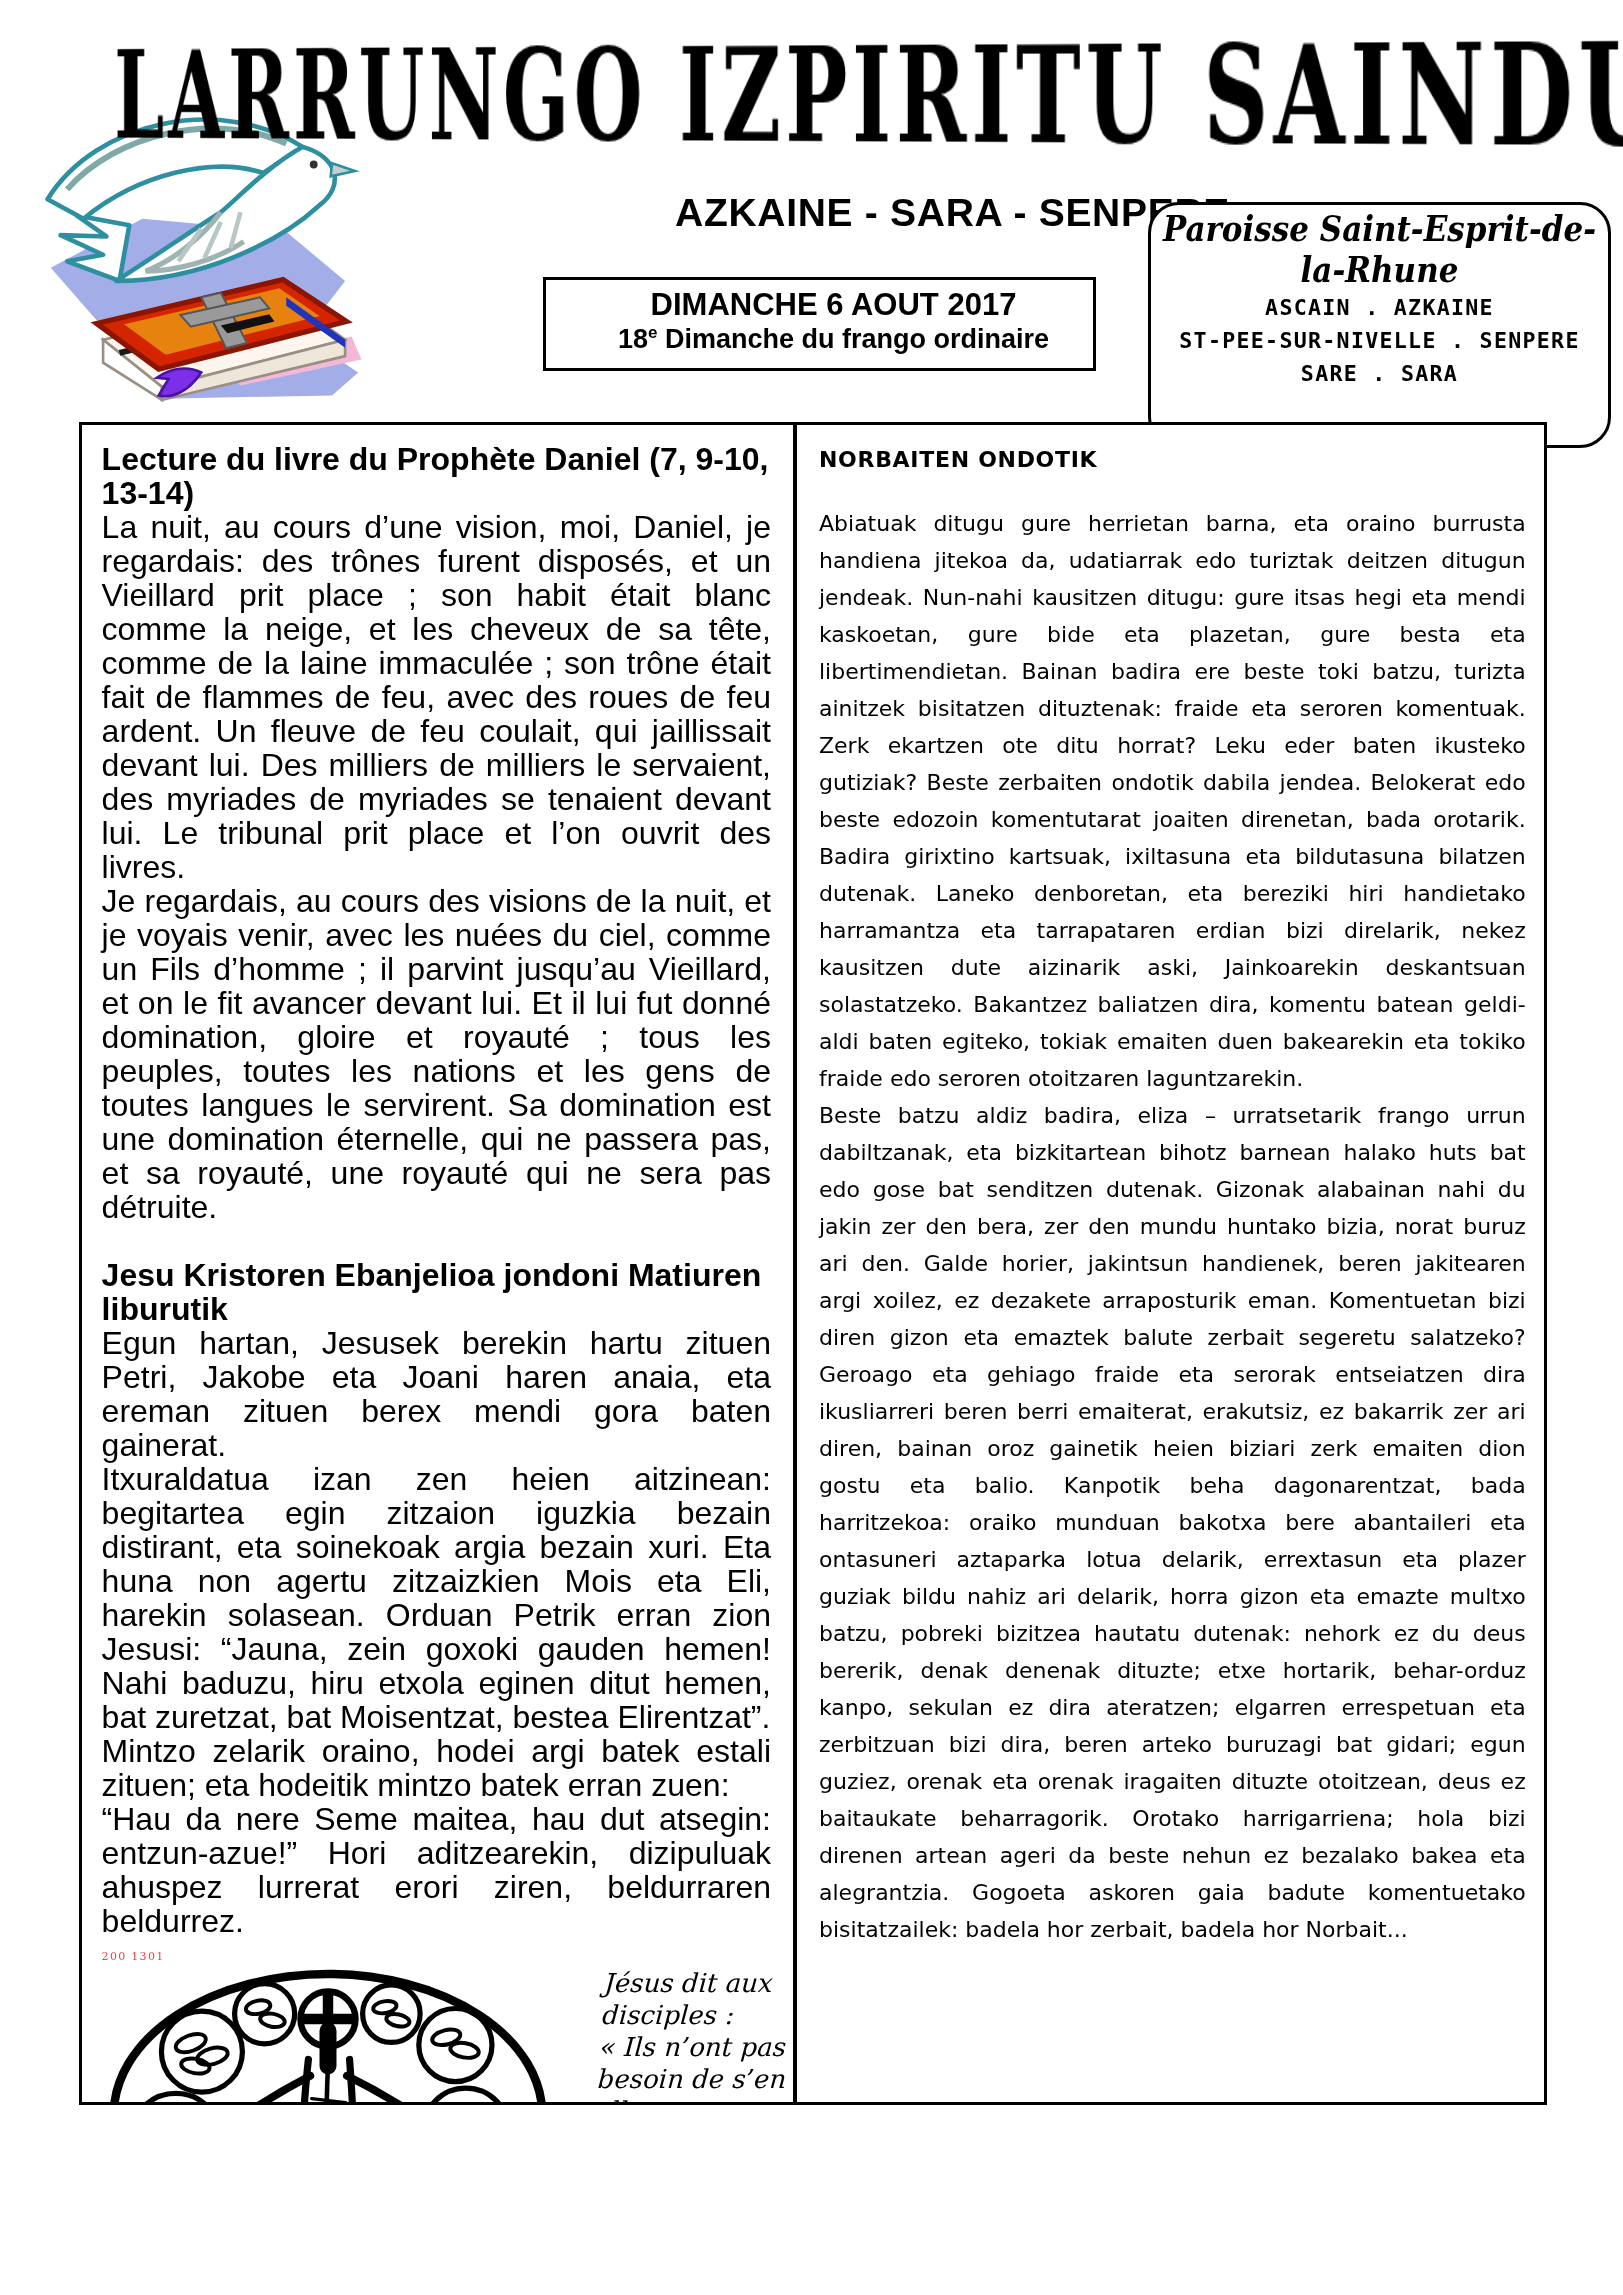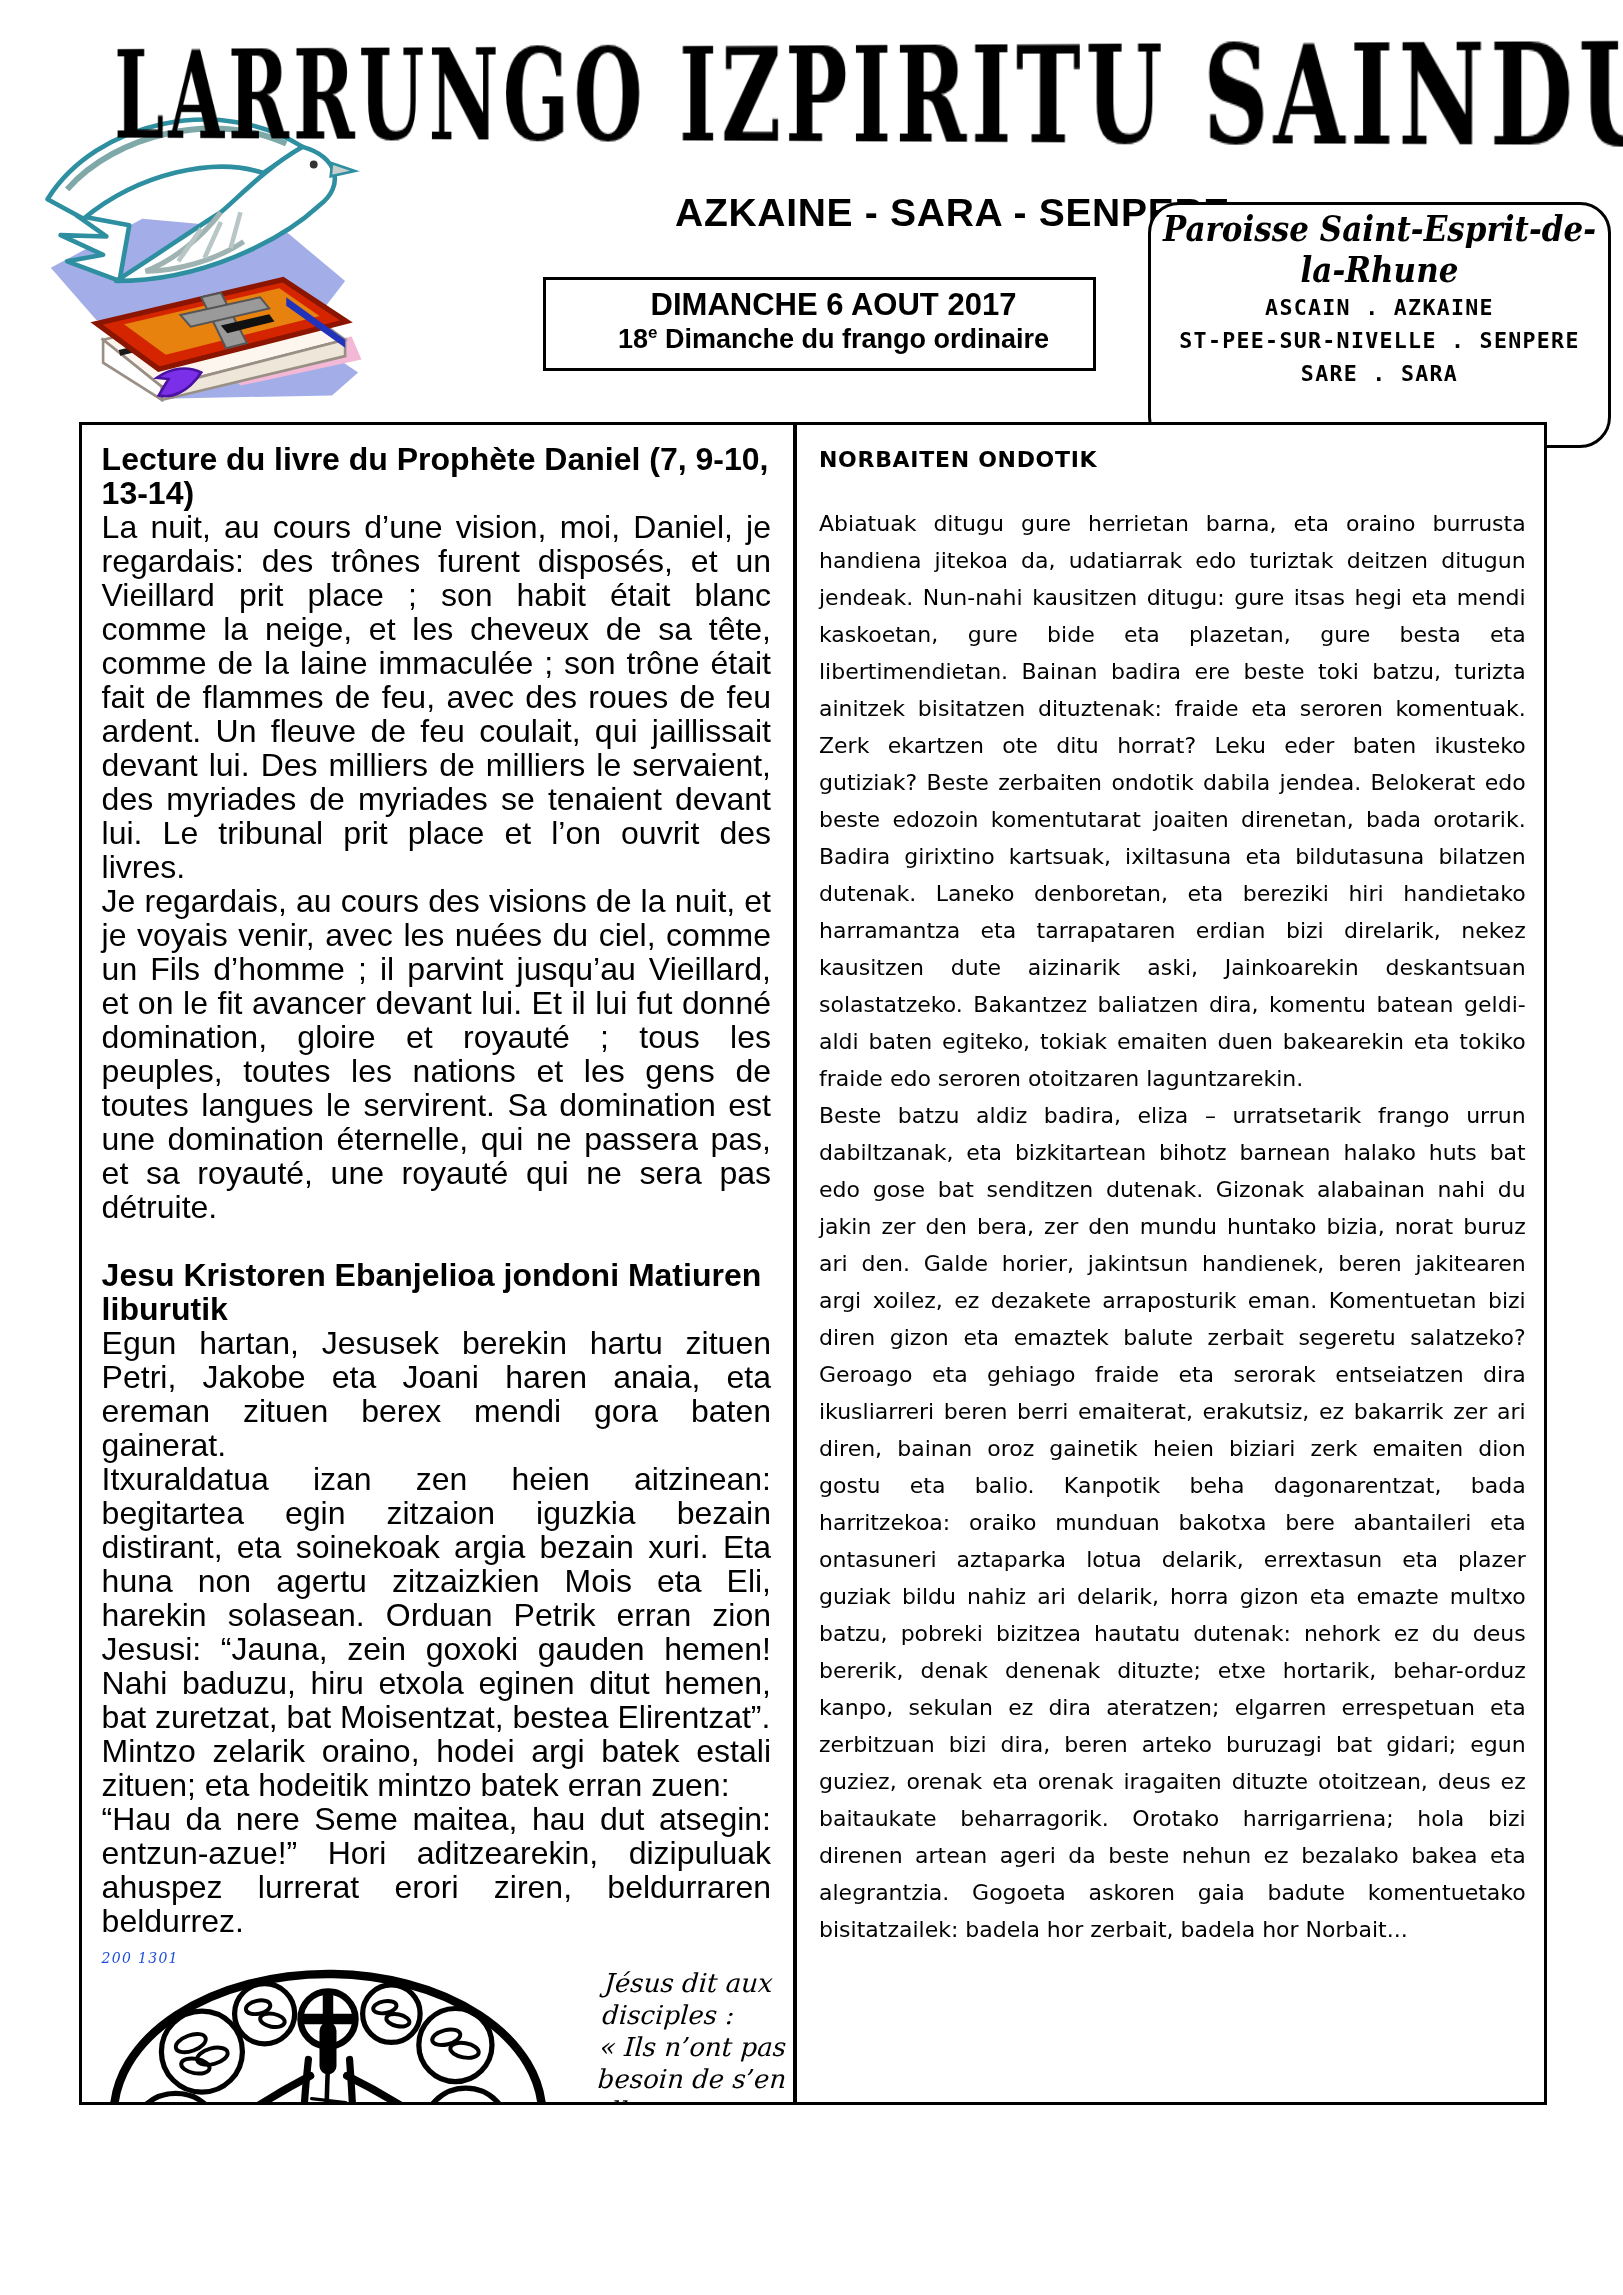--- a/index.html
+++ b/index.html
@@ -41,22 +41,22 @@
   .col-left p.sp{margin-top:34px;}
 
   .col-right p{margin:0;font-size:22px;line-height:37px;text-align:justify;
     font-family:"DejaVu Sans",sans-serif;}
   .rh{font-family:"DejaVu Sans",sans-serif;font-weight:bold;font-size:35px;
     line-height:43px;margin:0 0 27.5px 0 !important;text-align:left !important;letter-spacing:0.7px;}
 
   
   .img-block{display:flex;margin-top:11.8px;}
   .oval-wrap{width:458px;flex:0 0 auto;}
-  .caption{font-family:"DejaVu Serif",serif;font-style:italic;font-size:14px;
-    color:#1d4ed8;height:18.3px;letter-spacing:1.3px;}
+  .caption{font-family:"DejaVu Serif",serif;font-size:11px;
+    color:#ef4444;height:18.3px;letter-spacing:1.3px;}
   .quote{margin-left:36px;padding-top:17px;font-family:"DejaVu Serif",serif;
     font-style:italic;font-size:26px;line-height:32px;transform:skewX(-4deg);}
   .quote div{white-space:nowrap;}
 </style>
 </head>
 <body>
 
 <div class="page">
 
   <div style="position:absolute;left:5.2px;top:65px;width:363px;height:337px;">

